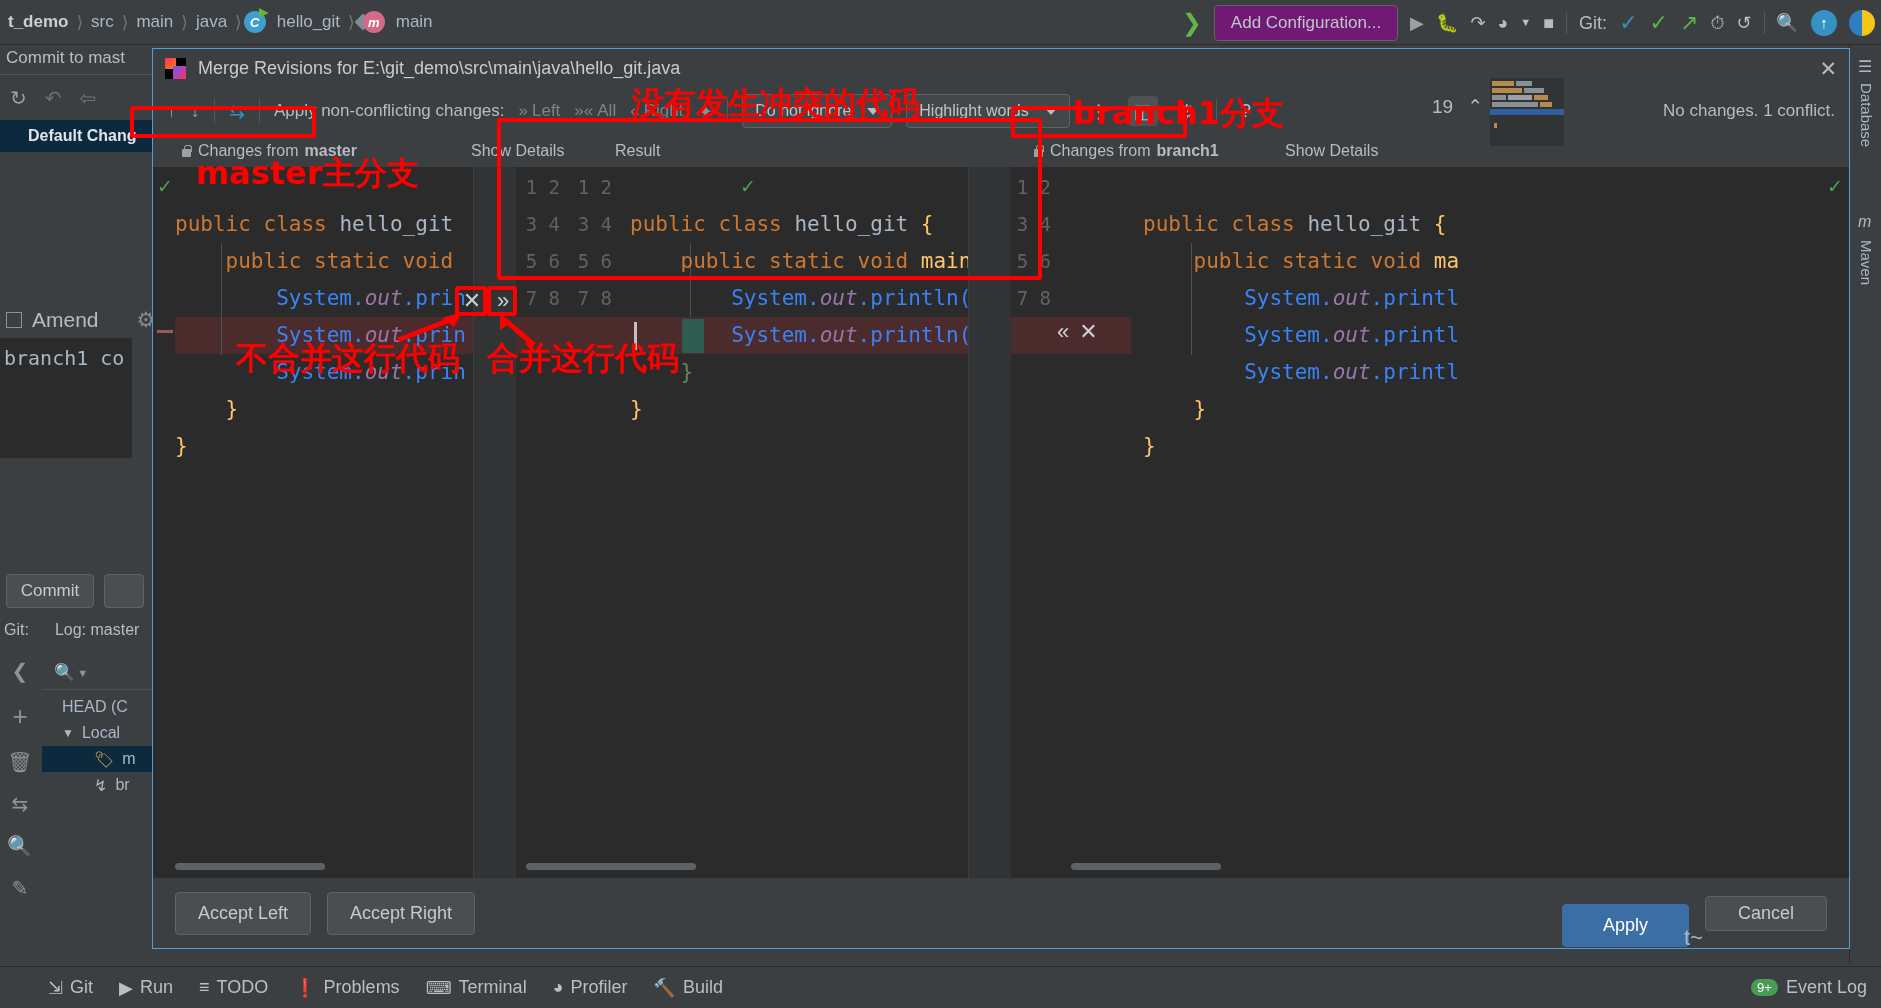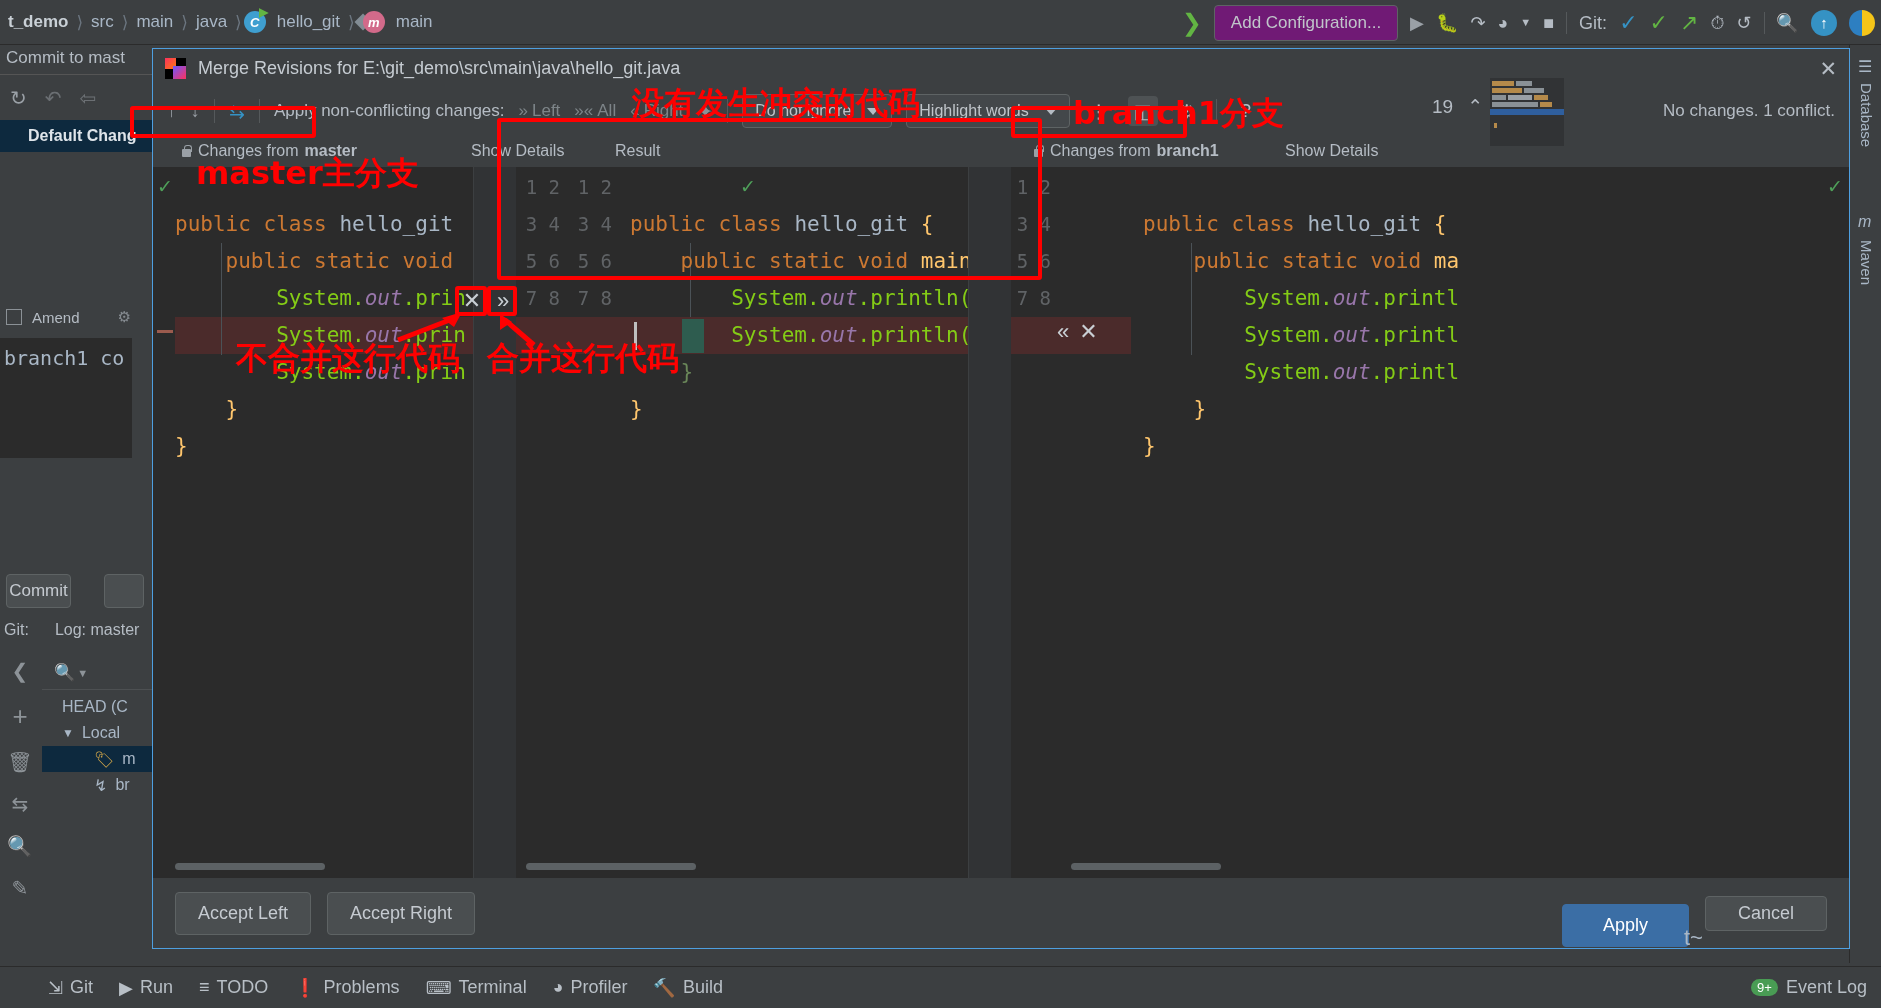--- a/index.html
+++ b/index.html
@@ -45,26 +45,26 @@
   
   .bg-commit-title { position: absolute; left: 6px; top: 48px; color: #b5bcc4; font-size: 17px; }
   .bg-divider { position: absolute; left: 0; top: 74px; width: 1881px; height: 1px; background: #555; }
   .bg-toolstrip { position: absolute; left: 0; top: 78px; width: 320px; height: 40px;
                   display: flex; align-items: center; gap: 18px; padding-left: 10px;
                   color: #9aa0a6; font-size: 20px; }
   .bg-defaultchange { position: absolute; left: 0; top: 120px; width: 300px; height: 32px;
                       background: #0d293e; color: #dfe5ea; font-size: 16px; font-weight: bold;
                       display: flex; align-items: center; padding-left: 28px; }
   .bg-amend { position: absolute; left: 6px; top: 308px; display: flex; align-items: center;
-              gap: 10px; color: #b5bcc4; font-size: 15px; }
+              gap: 10px; color: #b5bcc4; font-size: 21px; }
   .chk { width: 16px; height: 16px; border: 1px solid #8b9196; background: #3c3f41; display:inline-block;}
   .bg-msgbox { position: absolute; left: 0; top: 338px; width: 132px; height: 120px;
                background: #2b2b2b; color: #a9b7c6; font-size: 20px;
                font-family: "DejaVu Sans Mono", monospace; padding: 8px 4px; }
-  .bg-commitbtn { position: absolute; left: 6px; top: 574px; width: 65px; height: 34px;
+  .bg-commitbtn { position: absolute; left: 6px; top: 574px; width: 88px; height: 34px;
                   background: #4a4e50; border: 1px solid #5e6364; border-radius: 4px;
                   color: #c5cad0; font-size: 17px; display: flex; align-items: center;
                   justify-content: center; }
   .bg-commitbtn2 { position: absolute; left: 104px; top: 574px; width: 40px; height: 34px;
                   background: #4a4e50; border: 1px solid #5e6364; border-radius: 4px; }
 
   .bg-gitbar { position: absolute; left: 0; top: 615px; width: 1881px; height: 30px;
                background: #3c3f41; display: flex; align-items: center; gap: 26px;
                padding-left: 4px; color: #b5bcc4; font-size: 16px; }
   .bg-leftrail { position: absolute; left: 0; top: 645px; width: 40px; height: 250px;
@@ -146,21 +146,21 @@
   .code { font-family: "DejaVu Sans Mono", monospace; font-size: 21px; line-height: 37px;
           white-space: pre; position: absolute; top: 2px; }
   .ln-col { position: absolute; top: 2px; font-family: "DejaVu Sans Mono", monospace;
             font-size: 19px; line-height: 37px; color: #606366; text-align: right; }
   .kw { color: #cc7832; }
   .cls { color: #a9b7c6; }
   .fld { color: #9876aa; font-style: italic; }
   .mth { color: #ffc66d; }
   .br-y { color: #ffc66d; }
   .br-g { color: #6a8759; }
-  .punct { color: #84cc16; }
+  .punct { color: #3b82f6; }
 
   .conflict-row { position: absolute; left: 0; right: 0; height: 37px; background: #4b2b2b; }
   .indentguide { position: absolute; width: 1px; background: #4b5257; }
   .caret-line { position: absolute; width: 3px; background: #bfbfbf; }
   .sel-brace { position: absolute; background: #214283; }
 
   .hbar { position: absolute; height: 7px; background: #5c6164; border-radius: 4px; }
 
   .dlg-buttons { height: 70px; display: flex; align-items: center; padding: 0 22px; gap: 16px; }
   .btn { border: 1px solid #5e6364; border-radius: 4px; background: #4a4e50;

